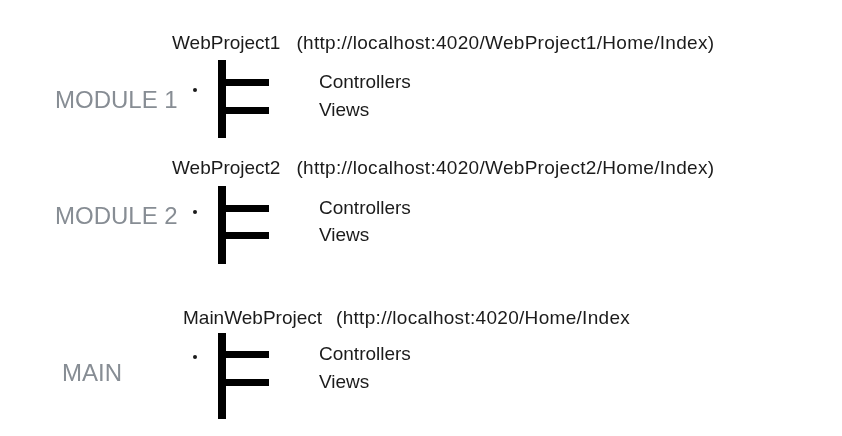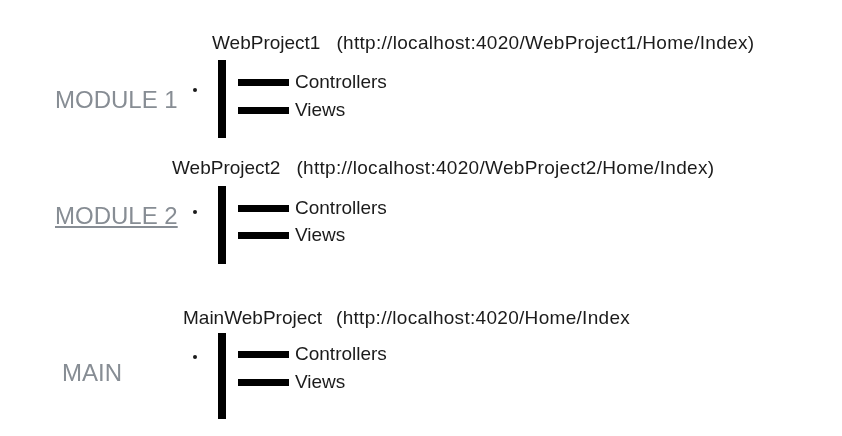--- a/index.html
+++ b/index.html
@@ -6,42 +6,42 @@
   .canvas {
     position:relative; width:842px; height:436px; background:#ffffff;
     font-family:"Liberation Sans", sans-serif; color:#1b1b1b; overflow:hidden;
   }
   .title-row { position:absolute; font-size:19px; white-space:nowrap; color:#1b1b1b; }
   .project-url { margin-left:16px; letter-spacing:0.3px; }
   .s3 .project-url { margin-left:14px; letter-spacing:0.3px; }
   .module-label { position:absolute; font-size:24px; color:#878d94; white-space:nowrap; }
   .tree { position:absolute; left:218px; }
   .vbar { position:absolute; left:0; top:0; width:8px; background:#000; }
-  .branch { position:absolute; left:20px; display:flex; align-items:center; height:24px; }
+  .branch { position:absolute; left:0; display:flex; align-items:center; height:24px;gap:44px; }
   .branch-line { width:51px; height:7px; background:#000; flex:none; }
   .branch-label { margin-left:6px; font-size:19px; color:#1b1b1b; white-space:nowrap; }
   .dot { position:absolute; left:-25px; width:4px; height:4px; background:#1b1b1b; border-radius:50%; }
 
   
-  .s1 .title-row { left:172px; top:32px;margin-left:40px; }
+  .s1 .title-row { left:172px; top:32px; }
   .s1 .tree { top:60px; }
   .s1 .vbar { height:78px; }
   .s1 .branch-1 { top:10px; }
   .s1 .branch-2 { top:38px; }
   .s1 .dot { top:28px; }
   .s1 .module-label { left:55px; top:86px; }
 
   
   .s2 .title-row { left:172px; top:157px; }
   .s2 .tree { top:186px; }
   .s2 .vbar { height:78px; }
   .s2 .branch-1 { top:10px; }
   .s2 .branch-2 { top:37px; }
   .s2 .dot { top:24px; }
-  .s2 .module-label { left:55px; top:202px;text-decoration:underline; }
+  .s2 .module-label { left:55px; top:202px; }
 
   
   .s3 .title-row { left:183px; top:307px; }
   .s3 .tree { top:333px; }
   .s3 .vbar { height:86px; }
   .s3 .branch-1 { top:9px; }
   .s3 .branch-2 { top:37px; }
   .s3 .dot { top:22px; }
   .s3 .module-label { left:62px; top:359px;text-align:center; }
 </style>

